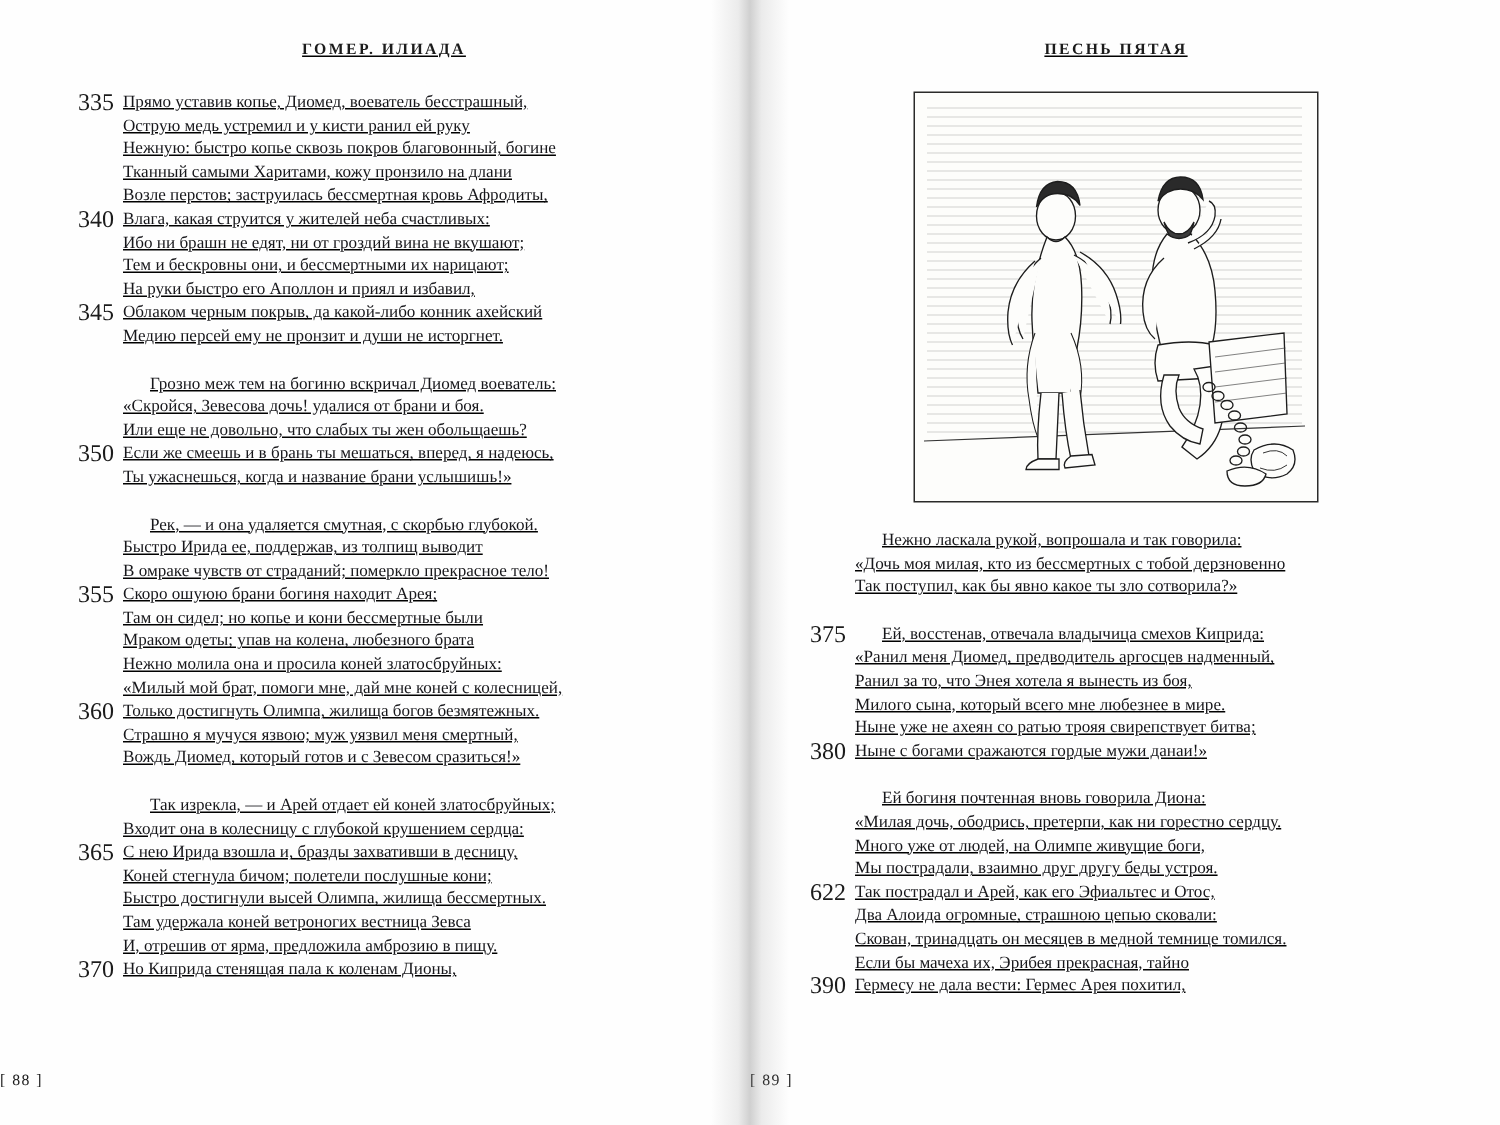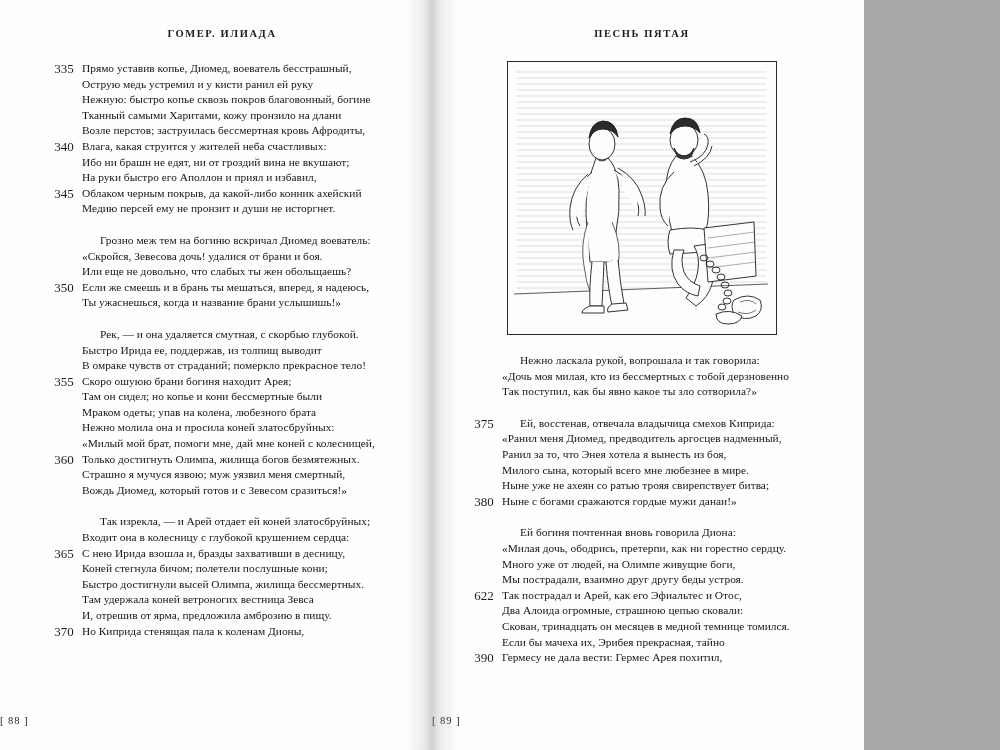--- a/index.html
+++ b/index.html
@@ -8,25 +8,26 @@
     background: #a8a8a8;
   }
   body {
     width: 1000px;
     height: 750px;
     overflow: hidden;
     font-family: "Liberation Serif", serif;
   }
   .spread {
     position: relative;
-    width: 864px;
+    width: 1000px;
     height: 750px;
     background: #ffffff;
     box-sizing: border-box;
     display: flex;
+    text-decoration: underline;
   }
   .page {
     position: relative;
     width: 500px;
     height: 750px;
     box-sizing: border-box;
     background: #fefefe;
   }
   .page-left {
     padding: 28px 40px 20px 52px;
@@ -71,22 +72,22 @@
     line-height: 15.6px;
     color: #16161a;
     white-space: nowrap;
     padding-left: 30px;
   }
   .verse-line .lineno {
     position: absolute;
     left: 0;
     top: 0;
     width: 24px;
-    text-align: center;
-    font-size: 13px;
+    text-align: left;
+    font-size: 16px;
     color: #1b1b1b;
   }
   .verse-line.indent .text {
     padding-left: 18px;
   }
   .page-number {
     position: absolute;
     bottom: 24px;
     left: 0;
     width: 100%;
@@ -121,20 +122,21 @@
     <div class="verse-area">
 
       <div class="verse-block">
         <span class="verse-line"><span class="lineno">335</span><span class="text">Прямо уставив копье, Диомед, воеватель бесстрашный,</span></span>
         <span class="verse-line"><span class="lineno"></span><span class="text">Острую медь устремил и у кисти ранил ей руку</span></span>
         <span class="verse-line"><span class="lineno"></span><span class="text">Нежную: быстро копье сквозь покров благовонный, богине</span></span>
         <span class="verse-line"><span class="lineno"></span><span class="text">Тканный самыми Харитами, кожу пронзило на длани</span></span>
         <span class="verse-line"><span class="lineno"></span><span class="text">Возле перстов; заструилась бессмертная кровь Афродиты,</span></span>
         <span class="verse-line"><span class="lineno">340</span><span class="text">Влага, какая струится у жителей неба счастливых:</span></span>
         <span class="verse-line"><span class="lineno"></span><span class="text">Ибо ни брашн не едят, ни от гроздий вина не вкушают;</span></span>
+        <span class="verse-line"><span class="lineno"></span><span class="text">Тем и бескровны они, и бессмертными их нарицают;</span></span>
         <span class="verse-line"><span class="lineno"></span><span class="text">На руки быстро его Аполлон и приял и избавил,</span></span>
         <span class="verse-line"><span class="lineno">345</span><span class="text">Облаком черным покрыв, да какой-либо конник ахейский</span></span>
         <span class="verse-line"><span class="lineno"></span><span class="text">Медию персей ему не пронзит и души не исторгнет.</span></span>
       </div>
 
       <div class="verse-block">
         <span class="verse-line indent"><span class="lineno"></span><span class="text">Грозно меж тем на богиню вскричал Диомед воеватель:</span></span>
         <span class="verse-line"><span class="lineno"></span><span class="text">«Скройся, Зевесова дочь! удалися от брани и боя.</span></span>
         <span class="verse-line"><span class="lineno"></span><span class="text">Или еще не довольно, что слабых ты жен обольщаешь?</span></span>
         <span class="verse-line"><span class="lineno">350</span><span class="text">Если же смеешь и в брань ты мешаться, вперед, я надеюсь,</span></span>

